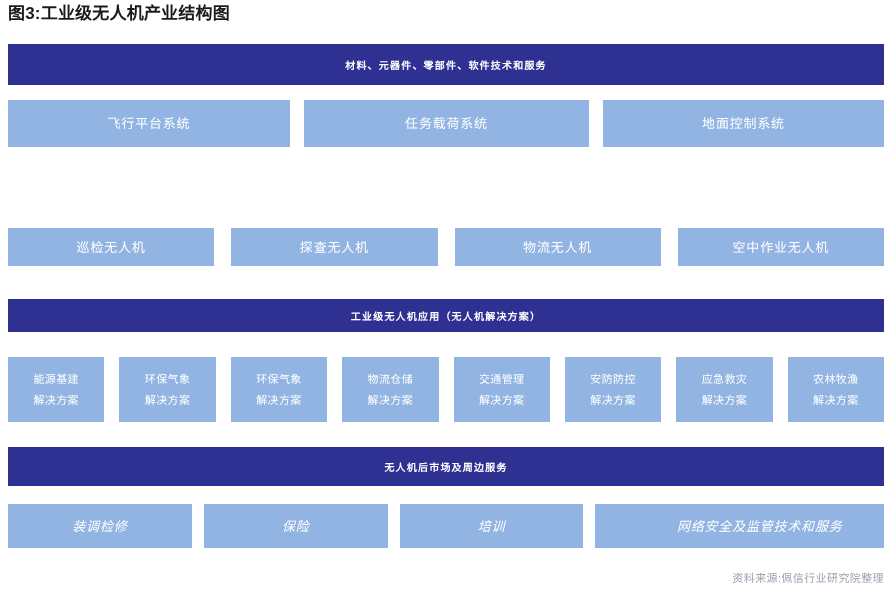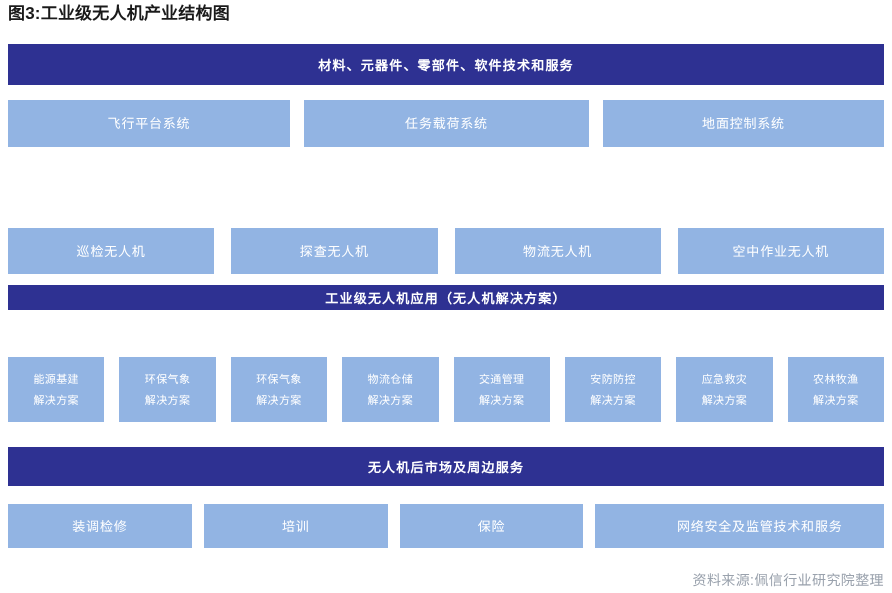--- a/index.html
+++ b/index.html
@@ -37,21 +37,21 @@
 
   .band {
     position: absolute;
     left: 8px;
     width: 876px;
     background: #2E3192;
     color: #ffffff;
     display: flex;
     align-items: center;
     justify-content: center;
-    font-size: 13px;
+    font-size: 10px;
     font-weight: bold;
     letter-spacing: 1.2px;
     box-sizing: border-box;
   }
 
   .row {
     position: absolute;
     left: 8px;
     width: 876px;
     display: flex;
@@ -73,39 +73,39 @@
   }
 
   
   .band-1  { top: 44px;  height: 41px; }
   .row-1   { top: 100px; height: 47px; gap: 14px; }
   .row-1 .cell:nth-child(1) { flex: 282 0 0; }
   .row-1 .cell:nth-child(2) { flex: 285 0 0; }
   .row-1 .cell:nth-child(3) { flex: 281 0 0; }
 
   .band-2  { top: 171px; height: 41px; }
-  .row-2   { top: 228px; height: 46px; gap: 17px; }
+  .row-2   { top: 228px; height: 38px; gap: 17px; }
   .row-2 .cell { flex: 1 0 0; }
 
-  .band-3  { top: 285px; height: 25px; }
+  .band-3  { top: 299px; height: 33px; }
   .row-3   { top: 357px; height: 65px; gap: 15px; }
   .row-3 .cell { flex: 1 0 0; font-size: 11px; letter-spacing: 0.4px; }
 
   .band-4  { top: 447px; height: 39px; }
-  .row-4   { top: 504px; height: 44px; gap: 12px; }
+  .row-4   { top: 504px; height: 44px; gap: 12px; font-style: italic; }
   .row-4 .cell:nth-child(1) { flex: 193 0 0; }
   .row-4 .cell:nth-child(2) { flex: 193 0 0; }
   .row-4 .cell:nth-child(3) { flex: 193 0 0; }
   .row-4 .cell:nth-child(4) { flex: 261 0 0; padding-left: 40px; }
 
   .source {
     position: absolute;
     right: 8px;
     top: 569px;
-    font-size: 14px;
+    font-size: 11px;
     color: #9aa2ad;
     letter-spacing: 0.4px;
     white-space: nowrap;
     margin-left: 28px;
   }
 
   .cell-line { display: block; }
 </style>
 </head>
 <body>
@@ -177,25 +177,25 @@
       <span class="cell-line">解决方案</span>
     </div>
   </div>
 
   <div class="band band-4">无人机后市场及周边服务</div>
   <div class="row row-4">
     <div class="cell">
       <span class="cell-line">装调检修</span>
     </div>
     <div class="cell">
+      <span class="cell-line">保险</span>
+    </div>
+    <div class="cell">
       <span class="cell-line">培训</span>
     </div>
     <div class="cell">
-      <span class="cell-line">保险</span>
-    </div>
-    <div class="cell">
       <span class="cell-line">网络安全及监管技术和服务</span>
     </div>
   </div>
 
   <div class="source">资料来源:佩信行业研究院整理</div>
 
 </div>
 
 </body></html>

